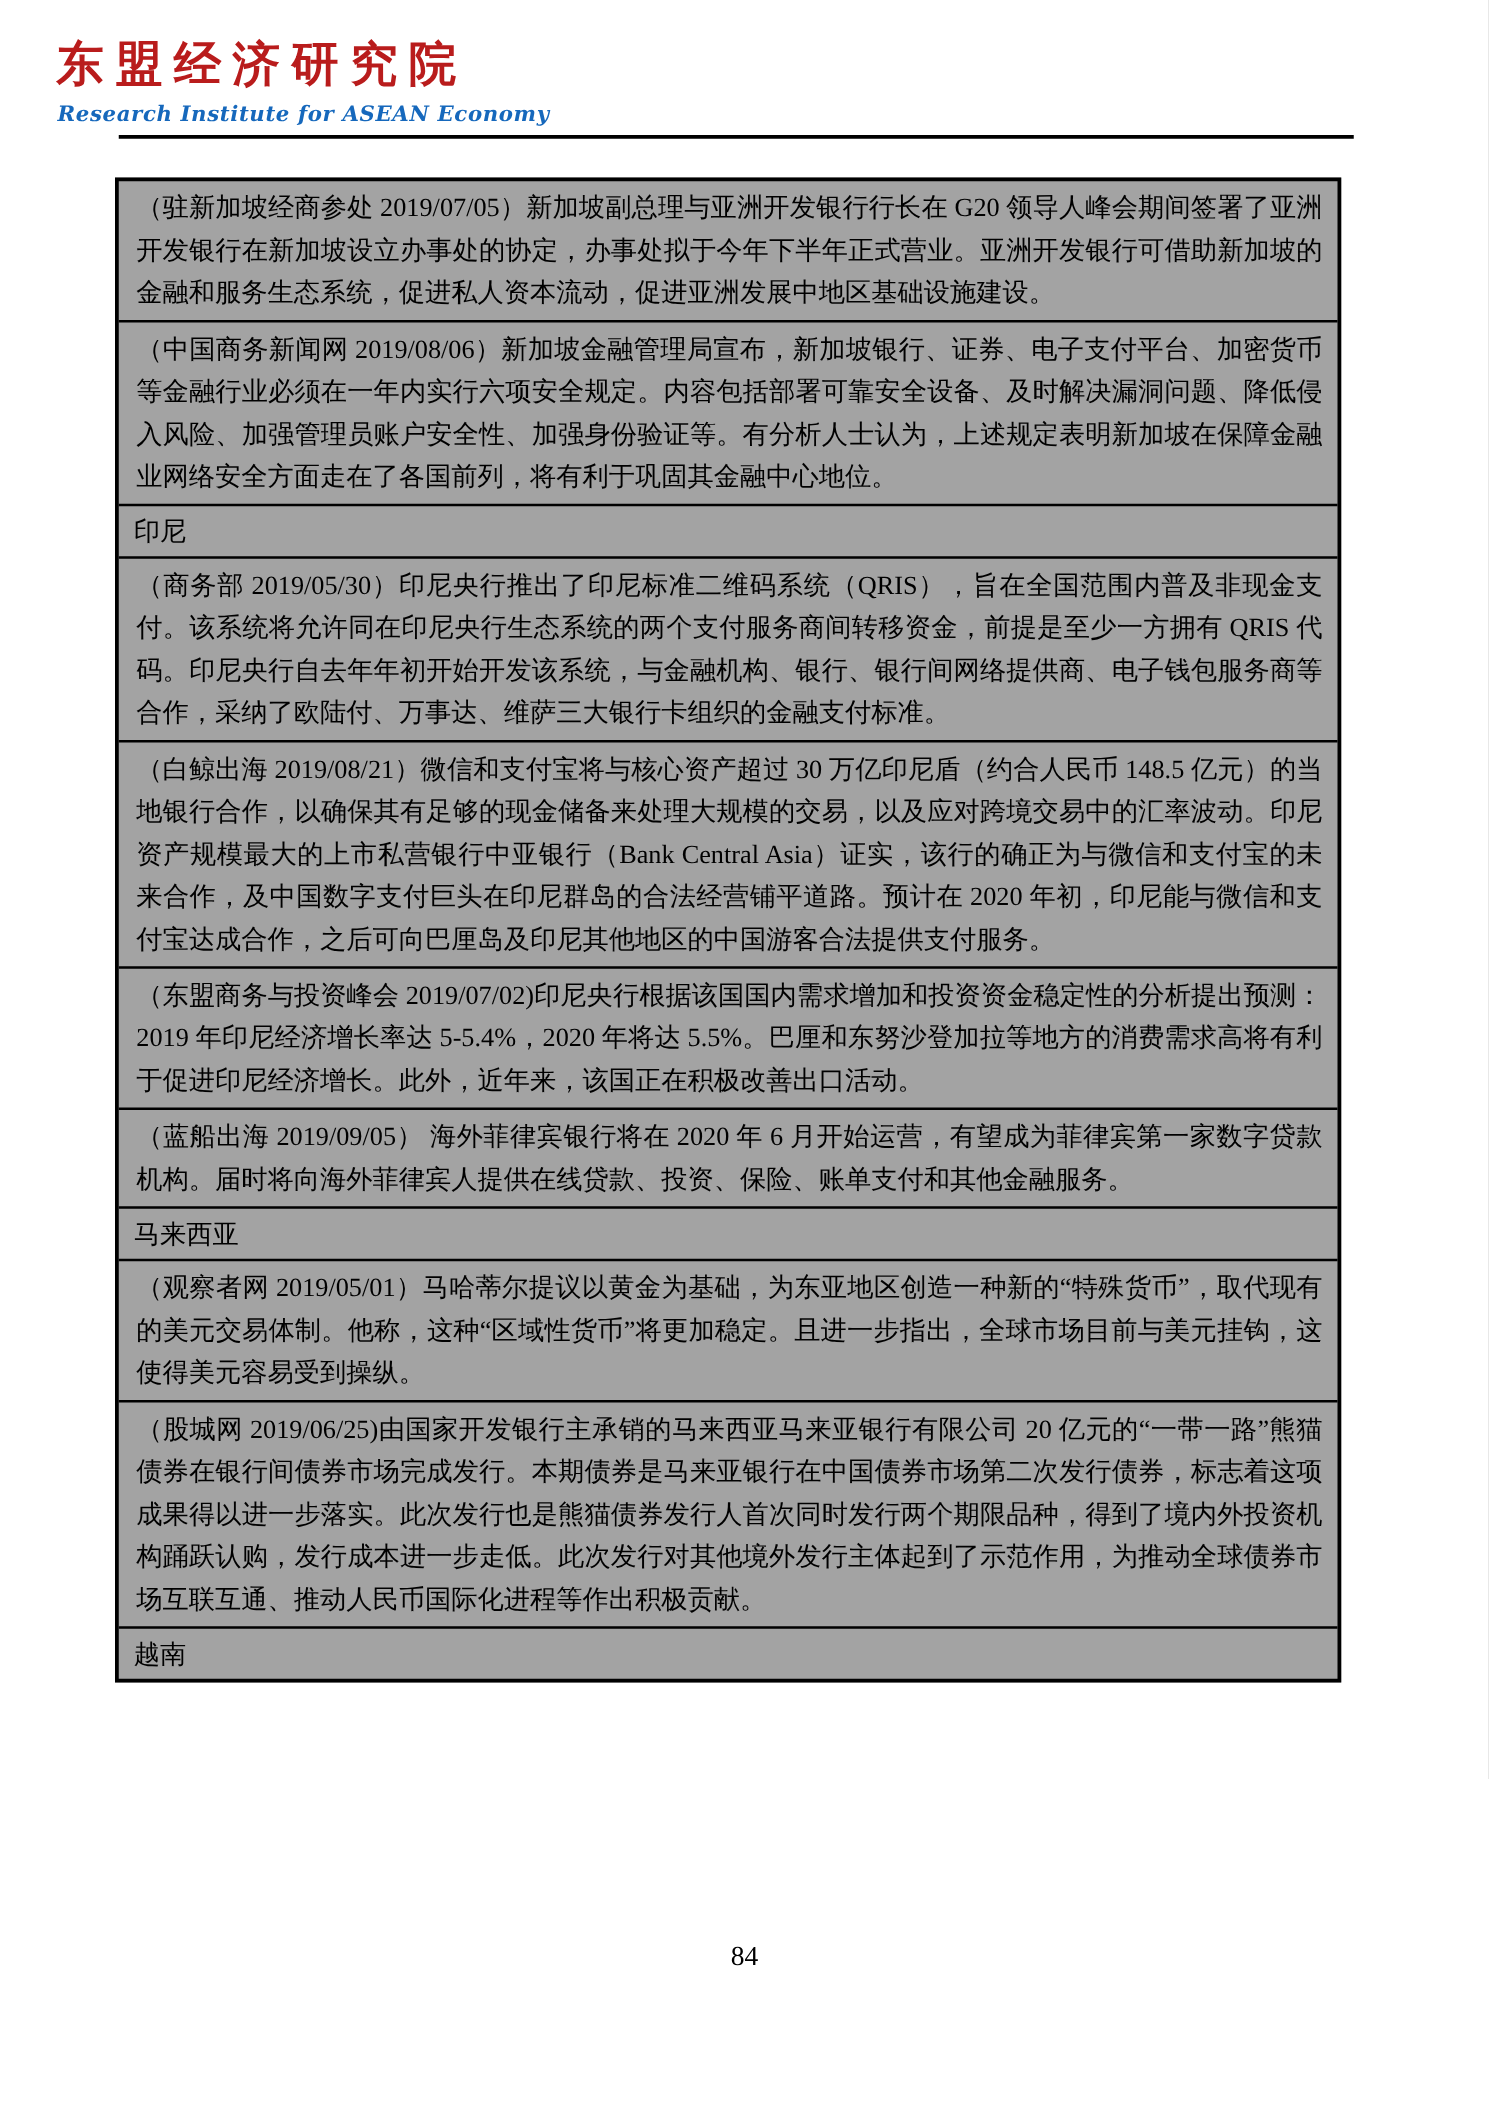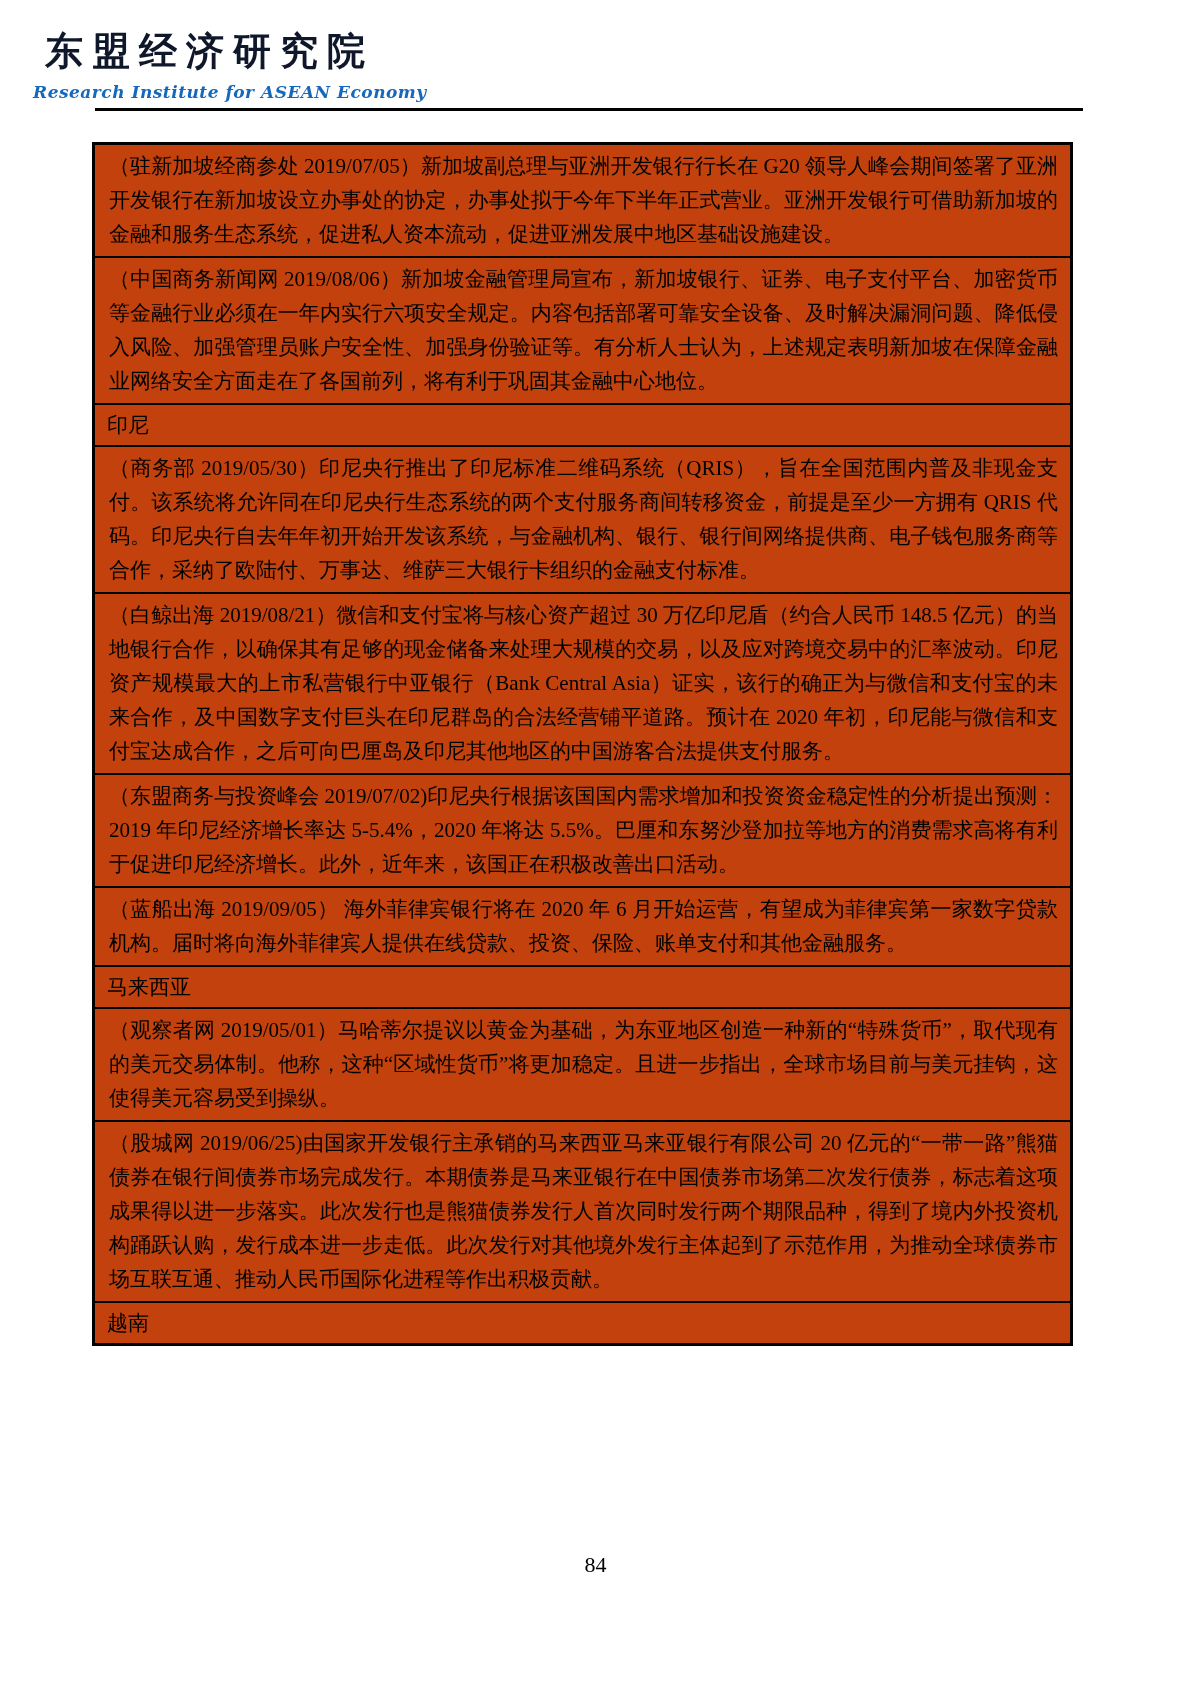--- a/index.html
+++ b/index.html
@@ -11,44 +11,44 @@
     position: relative;
     overflow: hidden;
   }
   .page { position: absolute; inset: 0; }
 
   
   .logo-cn {
     position: absolute; left: 45px; top: 26px;
     font-size: 38px; font-weight: 900;
     letter-spacing: 9px;
-    color: #0f172a;
+    color: #b91c1c;
     font-family: "DejaVu Serif", serif;
     text-align: center;
   }
   .logo-en {
-    position: absolute; left: 33px; top: 82px;
+    position: absolute; left: 46px; top: 82px;
     font-size: 17px; font-style: italic; font-weight: 600;
     color: #1668bc;
     letter-spacing: 0.5px;
     font-family: "DejaVu Serif", serif;
   }
   .header-rule {
     position: absolute; left: 95px; top: 108px;
     width: 988px; height: 3px;
     background: #000000;
   }
 
   
   .doc-table {
     position: absolute; left: 92px; top: 142px;
     width: 981px;
     border: 3px solid #000000;
     box-sizing: border-box;
-    background: #c2410c;
+    background: #a3a3a3;
   }
   .row {
     border-top: 2px solid #000000;
     font-size: 21px;
     line-height: 34px;
     box-sizing: border-box;
   }
   .row:first-child { border-top: none; }
   .row.news {
     padding: 4px 12px 5px 14px;

